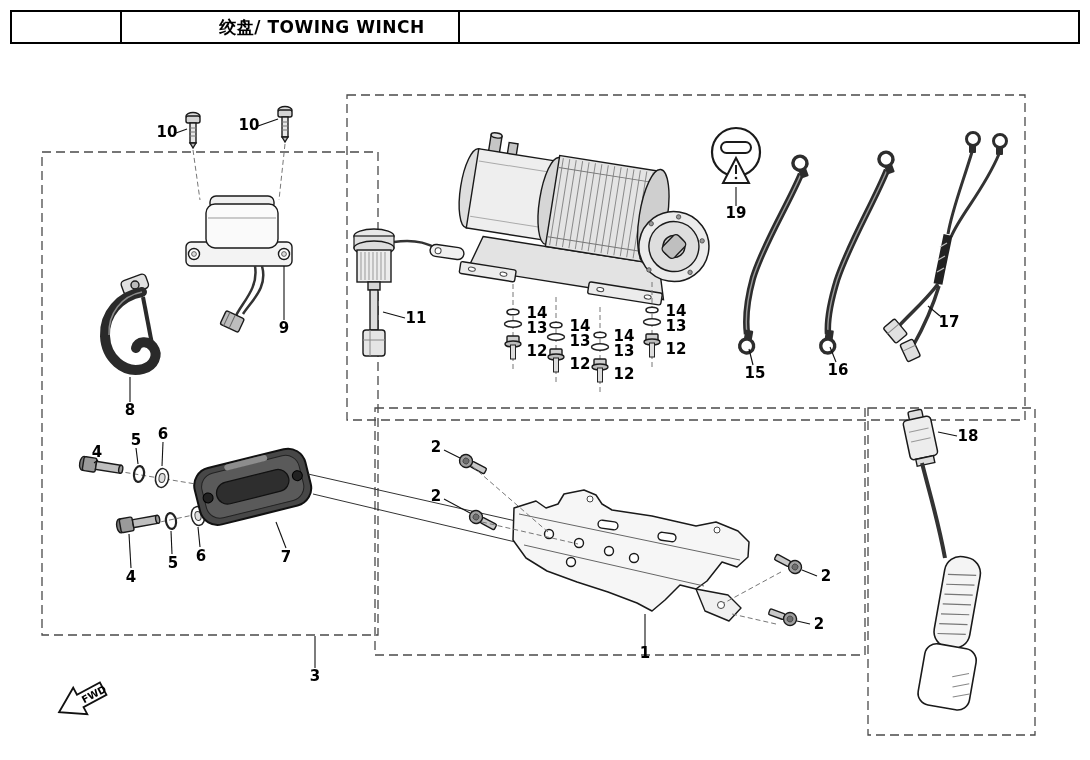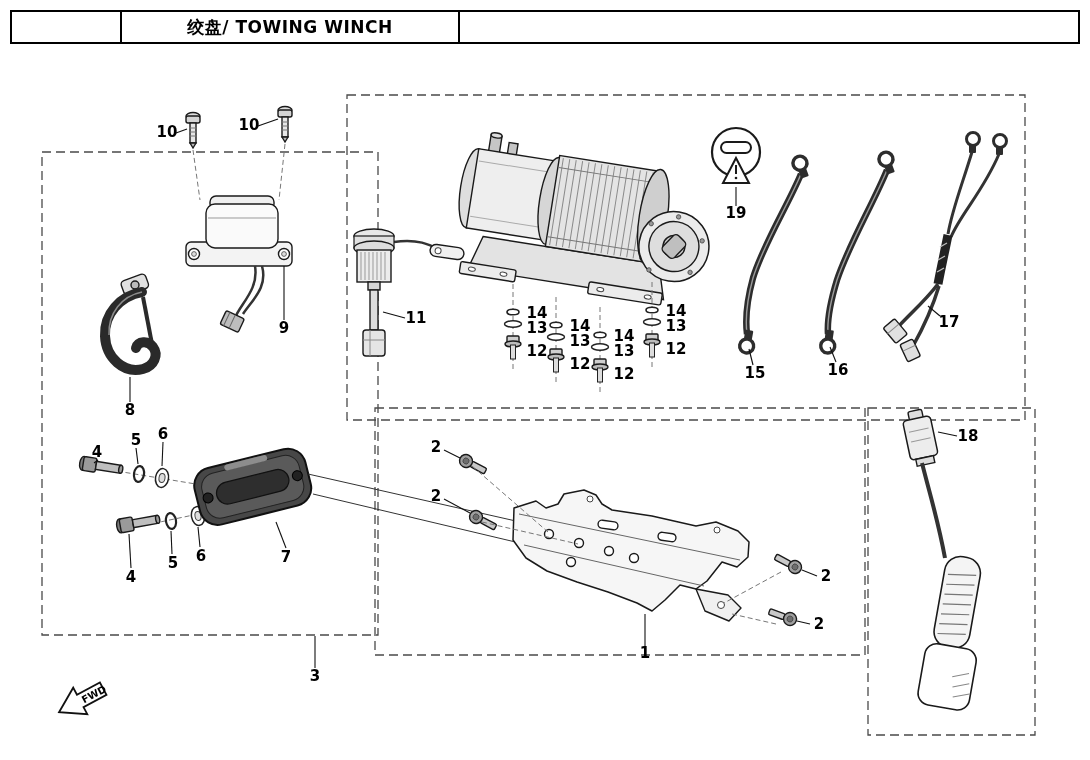--- a/index.html
+++ b/index.html
@@ -10,21 +10,21 @@
   .title-bar {
     position:absolute; left:10px; top:10px; width:1066px; height:30px;
     border:2px solid #000; background:#fff;
   }
   .title-bar .sep { position:absolute; top:0; bottom:0; width:2px; background:#000; }
   .title-bar .sep.s1 { left:108px; }
   .title-bar .sep.s2 { left:446px; }
   .title-text {
     position:absolute; left:110px; width:336px; top:0; height:30px;
     display:flex; align-items:center; justify-content:center;
-    font-weight:bold; font-size:17px; color:#000; letter-spacing:0.5px;
+    font-weight:bold; font-size:17px; color:#000; letter-spacing:0.5px;padding-left:32px;
   }
   svg.diagram { position:absolute; left:0; top:0; }
   .dashbox { fill:none; stroke:#4a4a4a; stroke-width:1.3; stroke-dasharray:9 5; }
   .callout { font:bold 15px "DejaVu Sans","Liberation Sans",sans-serif; fill:#000; text-anchor:middle; }
   .leader { stroke:#111; stroke-width:1.1; fill:none; }
   .dash  { stroke:#777; stroke-width:1; stroke-dasharray:5 3; fill:none; }
   .thin  { stroke:#333; stroke-width:1; fill:none; }
   .ol    { stroke:#1a1a1a; stroke-width:1.4; }
   .fwd-text { font:bold 10px "DejaVu Sans","Liberation Sans",sans-serif; fill:#000; }
 </style>

